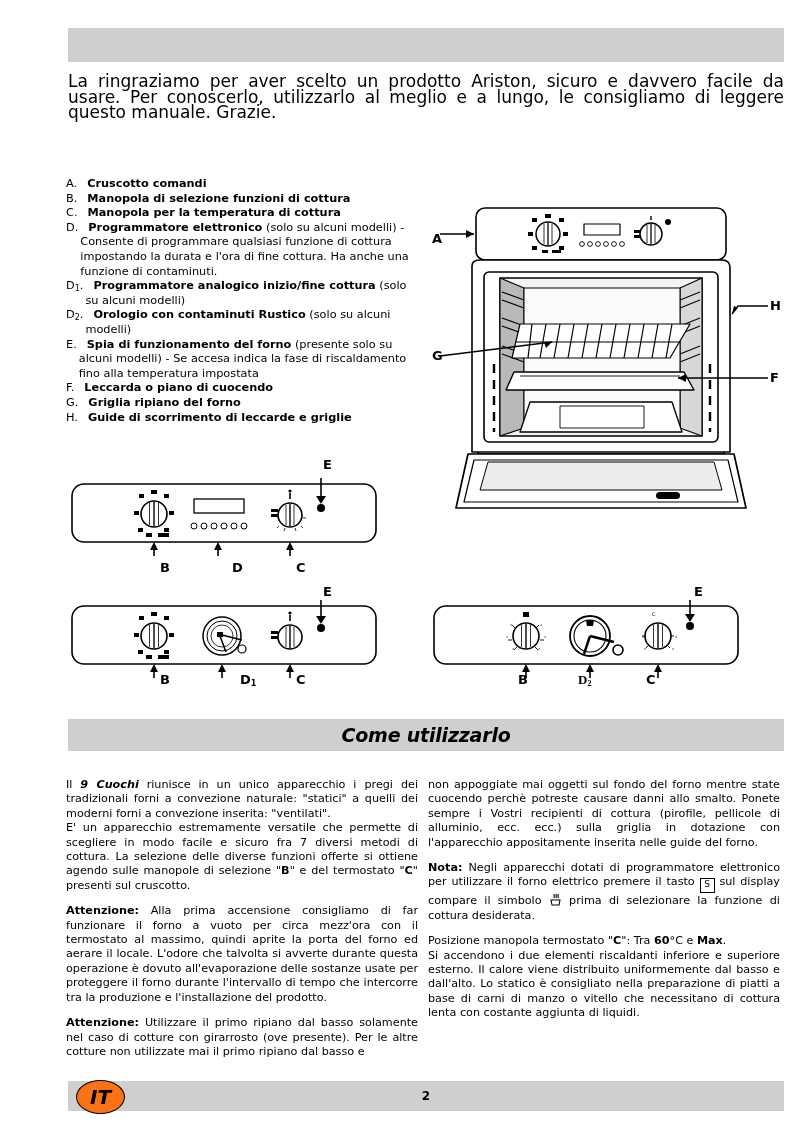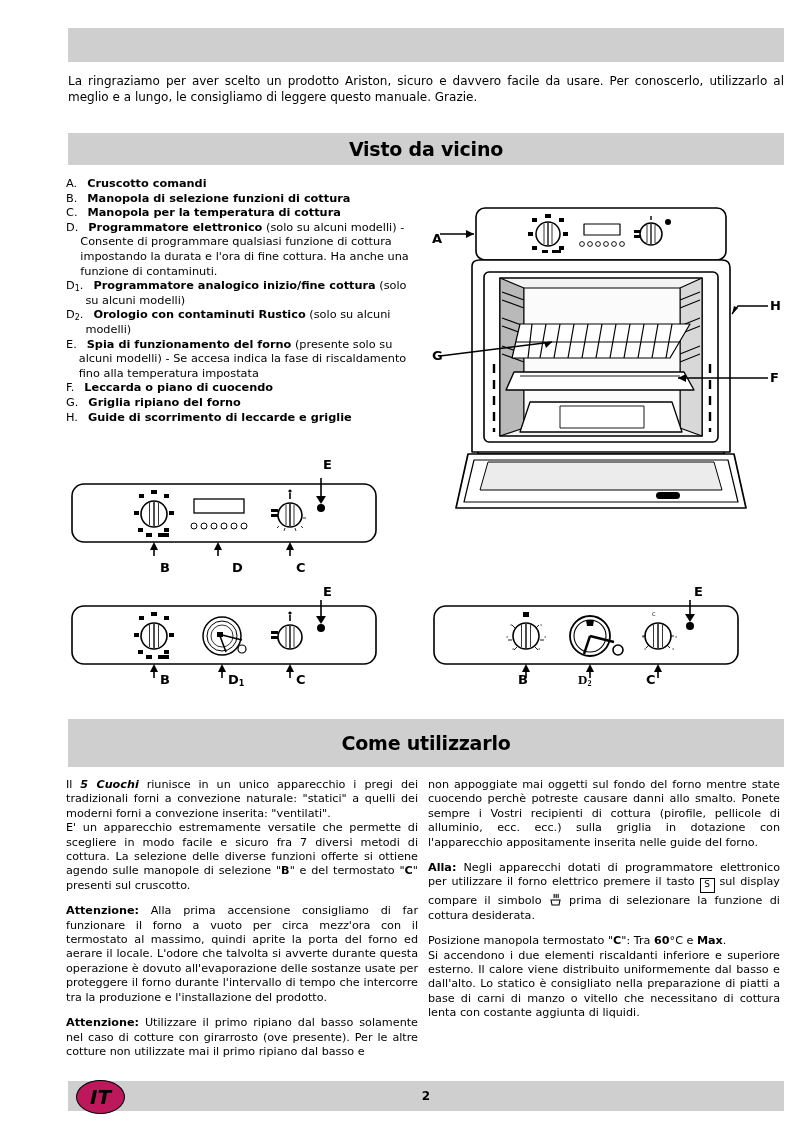--- a/index.html
+++ b/index.html
@@ -7,32 +7,32 @@
     width:802px;height:1134px;background:#ffffff;
     font-family:"DejaVu Sans","Liberation Sans",sans-serif;
     color:#000;overflow:hidden;position:relative;
   }
   .page{position:absolute;left:0;top:0;width:802px;height:1134px;}
 
   
   .band{position:absolute;background:#cfcfcf;}
   #top-band{left:68px;top:28px;width:716px;height:34px;}
   #band-visto{left:68px;top:133px;width:716px;height:32px;}
-  #band-come{left:68px;top:719px;width:716px;height:48px;}
+  #band-come{left:68px;top:719px;width:716px;height:32px;font-style:italic;}
   #footer-band{left:68px;top:1081px;width:716px;height:30px;}
   .band-title{
     position:absolute;left:0;right:0;top:0;bottom:0;
     display:flex;align-items:center;justify-content:center;
     font-size:19px;font-weight:bold;letter-spacing:-0.2px;
   }
 
   
   #intro{
     position:absolute;left:68px;top:74px;width:716px;
-    font-size:12px;line-height:15.5px;text-align:justify;
+    font-size:17px;line-height:15.5px;text-align:justify;
   }
 
   
   #legend{position:absolute;left:66px;top:177px;width:352px;
     font-size:11.3px;line-height:14.6px;}
   .leg{display:flex;margin-bottom:0px;}
   .leg .key{flex:0 0 auto;white-space:nowrap;padding-right:2px;}
   .leg .body{flex:1 1 auto;}
   .leg .body b{font-weight:bold;margin-left:8px;}
   sub{font-size:8px;vertical-align:baseline;position:relative;top:2px;}
@@ -52,21 +52,21 @@
   #col-right{position:absolute;left:428px;top:778px;width:352px;
     font-size:11.2px;line-height:14.4px;text-align:justify;}
   p{margin:0 0 11px 0;}
   .tight{margin-bottom:0;}
   b{font-weight:bold;}
   i{font-style:italic;}
 
   
   #it-badge{
     position:absolute;left:76px;top:1080px;width:47px;height:32px;
-    border:1.6px solid #000;border-radius:50%;background:#be185d;
+    border:1.6px solid #000;border-radius:50%;background:#f97316;
     display:flex;align-items:center;justify-content:center;
     font-size:20px;font-weight:bold;font-style:italic;
   }
   #page-num{
     position:absolute;left:68px;top:1081px;width:716px;height:30px;
     display:flex;align-items:center;justify-content:center;
     font-size:12px;font-weight:bold;
   }
 
   
@@ -79,23 +79,20 @@
 </style>
 </head>
 <body>
 
 <div class="page">
 
   <div class="band" id="top-band"></div>
 
   <div id="intro">La ringraziamo per aver scelto un prodotto Ariston, sicuro e davvero facile da usare. Per conoscerlo, utilizzarlo al meglio e a lungo, le consigliamo di leggere questo manuale. Grazie.</div>
 
-  <div class="band" id="band-visto">
-    <div class="band-title">Visto da vicino</div>
-  </div>
 
   <div id="legend">
     <div class="leg">
       <span class="key">A.</span>
       <span class="body"><b>Cruscotto comandi</b><span></span></span>
     </div>
     <div class="leg">
       <span class="key">B.</span>
       <span class="body"><b>Manopola di selezione funzioni di cottura</b><span></span></span>
     </div>
@@ -356,21 +353,21 @@
       <rect x="80" y="55" width="6" height="4"></rect>
         <rect x="92" y="55" width="11" height="4"></rect>
       <rect x="205" y="31" width="7" height="3"></rect>
         <rect x="205" y="36" width="7" height="3"></rect>
       <circle cx="224" cy="13" r="1.6"></circle>
       <rect x="151" y="32" width="6" height="5"></rect>
     </g>
   </svg>
   <div class="flabel" style="left:323px;top:584px;">E</div>
   <div class="flabel" style="left:160px;top:672px;">B</div>
-  <div class="flabel" style="left:228px;top:672px;"><span>D</span><sub>1</sub></div>
+  <div class="flabel" style="left:240px;top:672px;"><span>D</span><sub>1</sub></div>
   <div class="flabel" style="left:296px;top:672px;">C</div>
 
   <svg id="panel-fig-3" viewBox="0 0 352 110">
     <g fill="none" stroke="#000" stroke-width="1.6">
       <rect x="6" y="6" width="304" height="58" rx="12" fill="#fff"></rect>
 
       <circle cx="98" cy="36" r="13" fill="#fff" stroke-width="1.6"></circle>
       <path d="M98 24 L98 48" stroke-width="1.4"></path>
       <path d="M93.5 25 L93.5 47" stroke-width="0.8"></path>
       <path d="M102.5 25 L102.5 47" stroke-width="0.8"></path>
@@ -428,29 +425,29 @@
   <div class="flabel" style="left:694px;top:584px;">E</div>
   <div class="flabel" style="left:518px;top:672px;">B</div>
   <div class="flabel" style="left:578px;top:672px;font-family:Liberation Serif, serif;"><span>D</span><sub>2</sub></div>
   <div class="flabel" style="left:646px;top:672px;">C</div>
 
   <div class="band" id="band-come">
     <div class="band-title">Come utilizzarlo</div>
   </div>
 
   <div id="col-left">
-    <p class="tight"><span>Il </span><b><i>5 Cuochi</i></b><span> riunisce in un unico apparecchio i pregi dei tradizionali forni a convezione naturale: "statici" a quelli dei moderni forni a convezione inserita: "ventilati".</span></p>
+    <p class="tight"><span>Il </span><b><i>9 Cuochi</i></b><span> riunisce in un unico apparecchio i pregi dei tradizionali forni a convezione naturale: "statici" a quelli dei moderni forni a convezione inserita: "ventilati".</span></p>
     <p><span>E' un apparecchio estremamente versatile che permette di scegliere in modo facile e sicuro fra 7 diversi metodi di cottura. La selezione delle diverse funzioni offerte si ottiene agendo sulle manopole di selezione "</span><b>B</b><span>" e del termostato "</span><b>C</b><span>" presenti sul cruscotto.</span></p>
     <p><b>Attenzione:</b><span> Alla prima accensione consigliamo di far funzionare il forno a vuoto per circa mezz'ora con il termostato al massimo, quindi aprite la porta del forno ed aerare il locale. L'odore che talvolta si avverte durante questa operazione è dovuto all'evaporazione delle sostanze usate per proteggere il forno durante l'intervallo di tempo che intercorre tra la produzione e l'installazione del prodotto.</span></p>
     <p><b>Attenzione:</b><span> Utilizzare il primo ripiano dal basso solamente nel caso di cotture con girarrosto (ove presente). Per le altre cotture non utilizzate mai il primo ripiano dal basso e</span></p>
   </div>
 
   <div id="col-right">
     <p>non appoggiate mai oggetti sul fondo del forno mentre state cuocendo perchè potreste causare danni allo smalto. Ponete sempre i Vostri recipienti di cottura (pirofile, pellicole di alluminio, ecc. ecc.) sulla griglia in dotazione con l'apparecchio appositamente inserita nelle guide del forno.</p>
-    <p><b>Alla:</b><span> Negli apparecchi dotati di programmatore elettronico per utilizzare il forno elettrico premere il tasto </span><span class="symbox">S</span><span> sul display compare il simbolo </span><svg width="13" height="14" viewBox="0 0 13 14" style="vertical-align:-3px">
+    <p><b>Nota:</b><span> Negli apparecchi dotati di programmatore elettronico per utilizzare il forno elettrico premere il tasto </span><span class="symbox">S</span><span> sul display compare il simbolo </span><svg width="13" height="14" viewBox="0 0 13 14" style="vertical-align:-3px">
           <g fill="none" stroke="#000" stroke-width="1.1">
             <path d="M2 7 L11 7 L10 12 L3 12 Z"></path>
             <path d="M5 5 Q5.5 3 5 1"></path>
             <path d="M7 5 Q7.5 3 7 1"></path>
             <path d="M9 5 Q9.5 3 9 1"></path>
           </g>
         </svg><span> prima di selezionare la funzione di cottura desiderata.</span></p>
     <p class="tight"><span>Posizione manopola termostato "</span><b>C</b><span>": Tra </span><b>60</b><span>°C e </span><b>Max</b><span>.</span></p>
     <p>Si accendono i due elementi riscaldanti inferiore e superiore esterno. Il calore viene distribuito uniformemente dal basso e dall'alto. Lo statico è consigliato nella preparazione di piatti a base di carni di manzo o vitello che necessitano di cottura lenta con costante aggiunta di liquidi.</p>
   </div>

